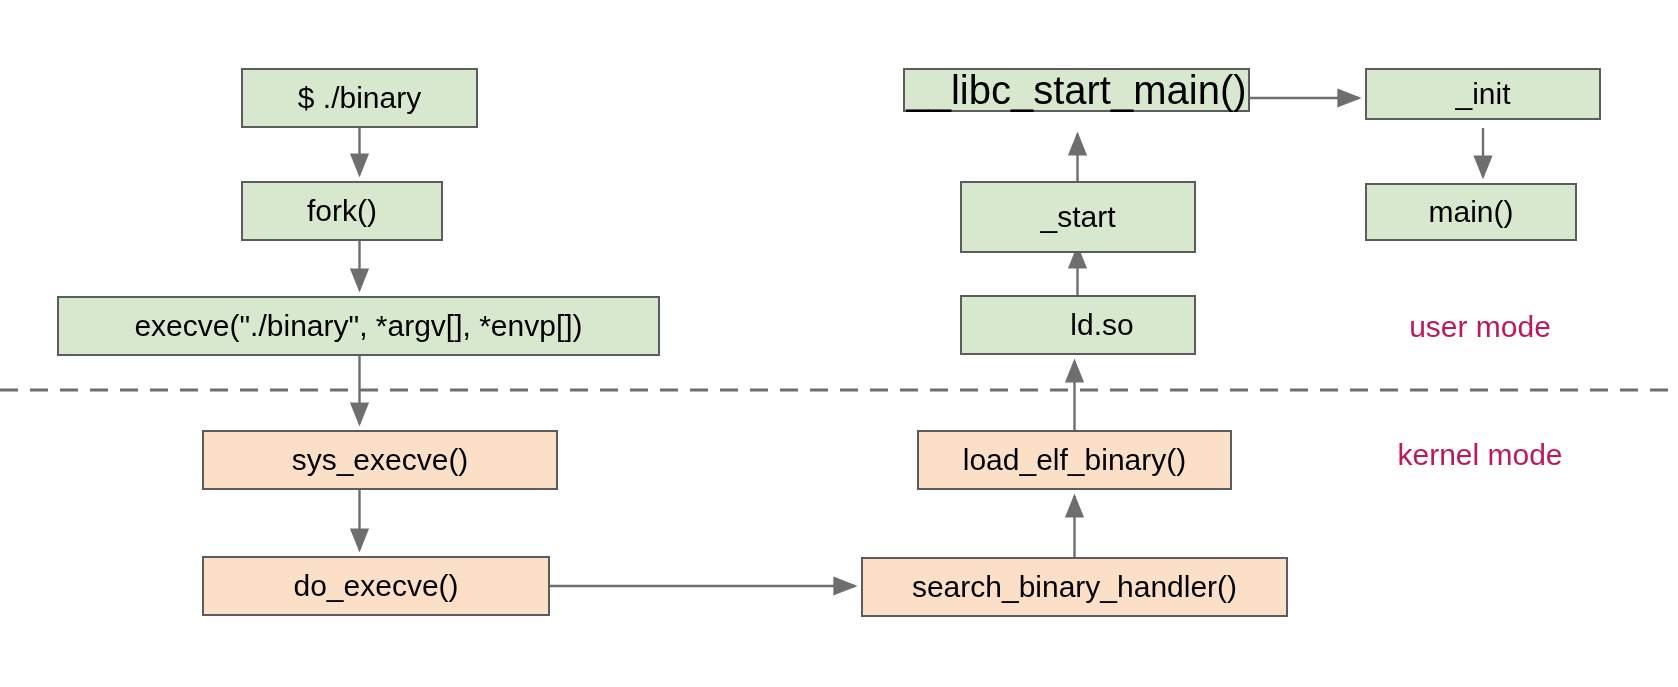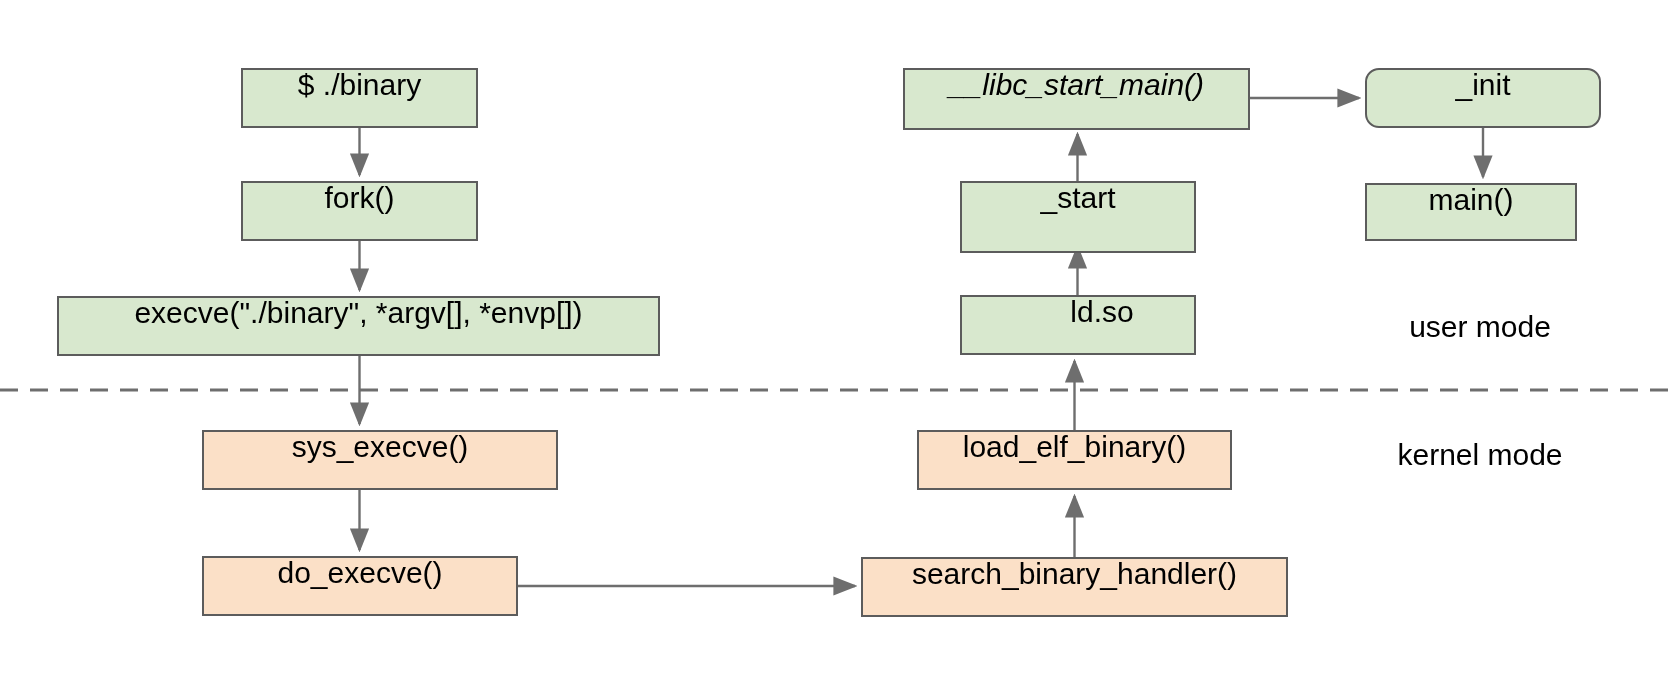--- a/index.html
+++ b/index.html
@@ -13,33 +13,34 @@
     height: 687px;
     background: #ffffff;
     overflow: hidden;
     font-family: "Liberation Sans", sans-serif;
   }
   .node {
     position: absolute;
     box-sizing: border-box;
     border: 2px solid #5c5c5c;
     display: flex;
+    align-items: center;
     justify-content: center;
     color: #000000;
     font-size: 30px;
     line-height: 1;
     white-space: nowrap;
     letter-spacing: 0px;
   }
   .node.user  { background: #d8e8ce; }
   .node.kernel{ background: #fbe0c7; }
 
   .mode-label {
     position: absolute;
-    color: #000000;
+    color: #be185d;
     font-size: 30px;
     line-height: 1;
     white-space: nowrap;
     text-align: center;
     transform: translate(-50%, -50%);
   }
   #divider-svg, #edges-svg {
     position: absolute;
     left: 0;
     top: 0;
@@ -75,45 +76,45 @@
         <path d="M 1077.5 181 L 1077.5 134" marker-end="url(#arrowhead)"></path>
         <path d="M 1250 98 L 1359 98" marker-end="url(#arrowhead)"></path>
         <path d="M 1483 128 L 1483 177" marker-end="url(#arrowhead)"></path>
       </g>
   </svg>
 
   <div id="nodes-layer">
       <div class="node user" style="left: 241px; top: 68px; width: 237px; height: 60px; font-size: 30px;">
         <span>$ ./binary</span>
       </div>
-      <div class="node user" style="left: 241px; top: 181px; width: 237px; height: 60px; font-size: 30px;">
+      <div class="node user" style="left: 241px; top: 181px; width: 202px; height: 60px; font-size: 30px;">
         <span>fork()</span>
       </div>
       <div class="node user" style="left: 57px; top: 296px; width: 603px; height: 60px; font-size: 30px;">
         <span>execve("./binary", *argv[], *envp[])</span>
       </div>
-      <div class="node user" style="left: 903px; top: 68px; width: 347px; height: 62px; font-size: 30px; font-style: italic;">
+      <div class="node user" style="left: 903px; top: 68px; width: 347px; height: 44px; font-size: 40px;">
         <span>__libc_start_main()</span>
       </div>
       <div class="node user" style="left: 960px; top: 181px; width: 236px; height: 72px; font-size: 30px;">
         <span>_start</span>
       </div>
       <div class="node user" style="left: 960px; top: 295px; width: 236px; height: 60px; font-size: 30px; padding-left: 48px;">
         <span>ld.so</span>
       </div>
-      <div class="node user" style="left: 1365px; top: 68px; width: 236px; height: 60px; font-size: 30px; border-radius: 14px;">
+      <div class="node user" style="left: 1365px; top: 68px; width: 236px; height: 52px; font-size: 30px;">
         <span>_init</span>
       </div>
       <div class="node user" style="left: 1365px; top: 183px; width: 212px; height: 58px; font-size: 30px;">
         <span>main()</span>
       </div>
       <div class="node kernel" style="left: 202px; top: 430px; width: 356px; height: 60px; font-size: 30px;">
         <span>sys_execve()</span>
       </div>
-      <div class="node kernel" style="left: 202px; top: 556px; width: 316px; height: 60px; font-size: 30px;">
+      <div class="node kernel" style="left: 202px; top: 556px; width: 348px; height: 60px; font-size: 30px;">
         <span>do_execve()</span>
       </div>
       <div class="node kernel" style="left: 917px; top: 430px; width: 315px; height: 60px; font-size: 30px;">
         <span>load_elf_binary()</span>
       </div>
       <div class="node kernel" style="left: 861px; top: 557px; width: 427px; height: 60px; font-size: 30px;">
         <span>search_binary_handler()</span>
       </div>
     </div>
   <div id="labels-layer">

